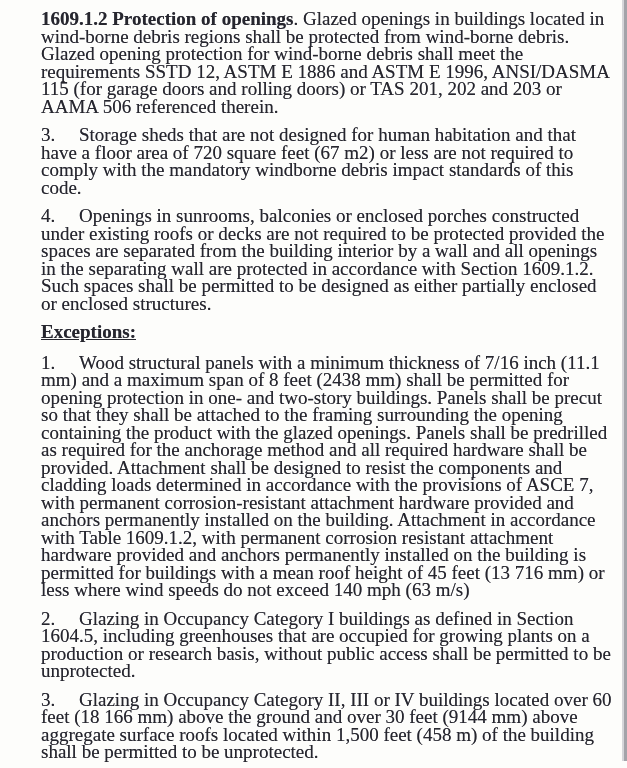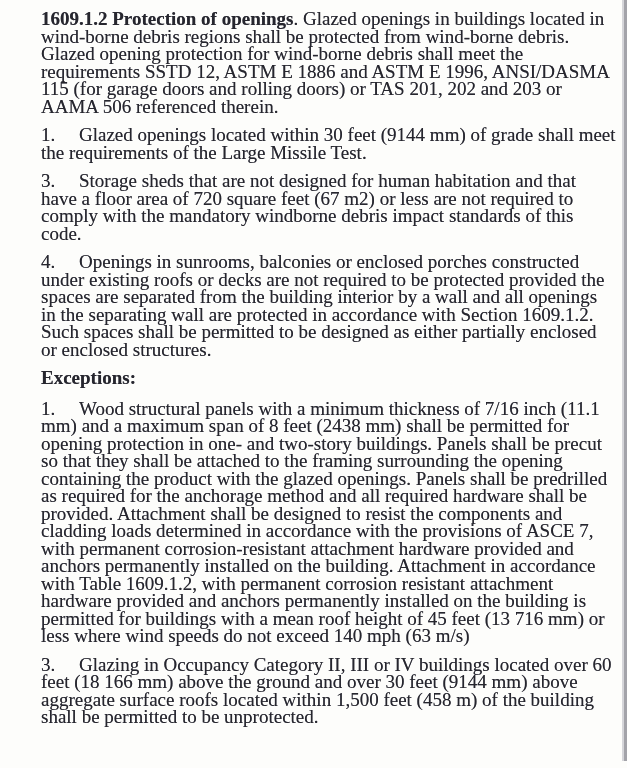--- a/index.html
+++ b/index.html
@@ -15,48 +15,48 @@
     position: absolute;
     top: 10px;
     left: 41px;
     width: 575px;
     font-size: 19px;
     line-height: 17.5px;
     text-shadow: 0 0 0.6px rgba(35,35,55,0.55);
   }
   .para { margin-bottom: 11px; }
   .num { display: inline-block; width: 38px; }
-  .exceptions-heading { margin-top: 10px; margin-bottom: 13px; font-weight: bold; }
+  .exceptions-heading { margin-top: 10px; margin-bottom: 13px; font-weight: bold; text-decoration: underline; }
   .section-heading { font-weight: bold; }
   .edge-bar {
     position: absolute;
     top: 0;
     right: 0;
     bottom: 7px;
     width: 5px;
     background: #a3a3a9;
     border-left: 2px solid #d6d6da;
   }
 </style>
 </head>
 <body>
 
 <div class="content">
 
   <p class="para"><span class="section-heading">1609.1.2 Protection of openings</span><span>. Glazed openings in buildings located in wind-borne debris regions shall be protected from wind-borne debris. Glazed opening protection for wind-borne debris shall meet the requirements SSTD 12, ASTM E 1886 and ASTM E 1996, ANSI/DASMA 115 (for garage doors and rolling doors) or TAS 201, 202 and 203 or AAMA 506 referenced therein.</span></p>
 
-  <p class="para"><span class="num">1.</span><span>Glazed openings located within 30 feet (9144 mm) of grade shall meet the requirements of the Large Missile Test.</span></p>
 
 
   <p class="para"><span class="num">3.</span><span>Storage sheds that are not designed for human habitation and that have a floor area of 720 square feet (67 m2) or less are not required to comply with the mandatory windborne debris impact standards of this code.</span></p>
 
   <p class="para"><span class="num">4.</span><span>Openings in sunrooms, balconies or enclosed porches constructed under existing roofs or decks are not required to be protected provided the spaces are separated from the building interior by a wall and all openings in the separating wall are protected in accordance with Section 1609.1.2. Such spaces shall be permitted to be designed as either partially enclosed or enclosed structures.</span></p>
 
   <p class="para exceptions-heading">Exceptions:</p>
 
   <p class="para"><span class="num">1.</span><span>Wood structural panels with a minimum thickness of 7/16 inch (11.1 mm) and a maximum span of 8 feet (2438 mm) shall be permitted for opening protection in one- and two-story buildings. Panels shall be precut so that they shall be attached to the framing surrounding the opening containing the product with the glazed openings. Panels shall be predrilled as required for the anchorage method and all required hardware shall be provided. Attachment shall be designed to resist the components and cladding loads determined in accordance with the provisions of ASCE 7, with permanent corrosion-resistant attachment hardware provided and anchors permanently installed on the building. Attachment in accordance with Table 1609.1.2, with permanent corrosion resistant attachment hardware provided and anchors permanently installed on the building is permitted for buildings with a mean roof height of 45 feet (13 716 mm) or less where wind speeds do not exceed 140 mph (63 m/s)</span></p>
 
+  <p class="para"><span class="num">2.</span><span>Glazing in Occupancy Category I buildings as defined in Section 1604.5, including greenhouses that are occupied for growing plants on a production or research basis, without public access shall be permitted to be unprotected.</span></p>
 
   <p class="para"><span class="num">3.</span><span>Glazing in Occupancy Category II, III or IV buildings located over 60 feet (18 166 mm) above the ground and over 30 feet (9144 mm) above aggregate surface roofs located within 1,500 feet (458 m) of the building shall be permitted to be unprotected.</span></p>
 
 </div>
 
 <div class="edge-bar"></div>
 
 </body></html>

